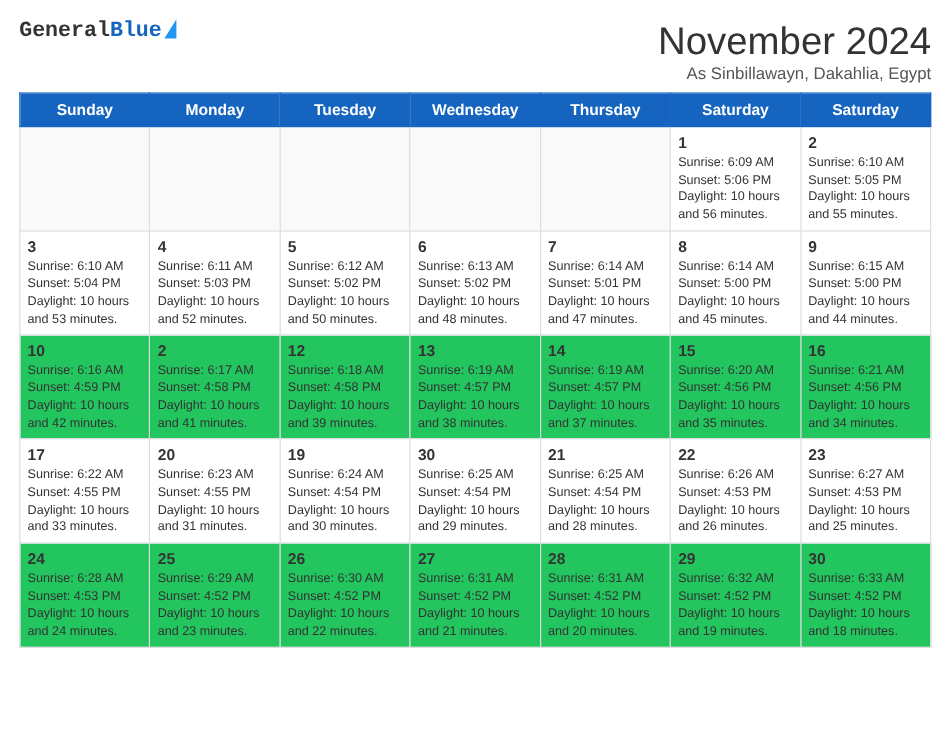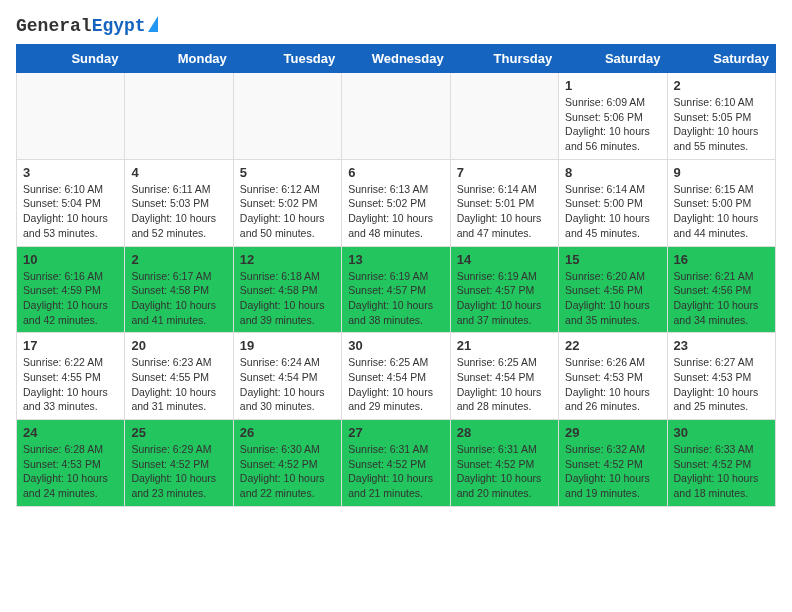--- a/index.html
+++ b/index.html
@@ -54,21 +54,21 @@
       color: #555;
     }
     .calendar {
       width: 100%;
       border-collapse: collapse;
       border: 1px solid #ccc;
     }
     .calendar th {
       background-color: #1565c0;
       color: #fff;
-      text-align: right;
+      text-align: center;
       padding: 6px 6px;
       font-size: 13px;
       font-weight: bold;
       border: 1px solid #1565c0;
     }
     .calendar td {
       vertical-align: top;
       padding: 5px 6px;
       border: 1px solid #ddd;
       font-size: 10.5px;
@@ -93,23 +93,27 @@
       line-height: 1.4;
     }
   </style>
 </head>
 <body>
 
 <div class="header">
   <div class="logo">
     <div class="logo-text">
       <span class="logo-general">General</span>
-      <span class="logo-blue">Egypt</span>
+      <span class="logo-blue">Blue</span>
       <span class="logo-icon"></span>
     </div>
+  </div>
+  <div class="title-block">
+    <div class="month-title">November 2024</div>
+    <div class="location-title">As Sinbillawayn, Dakahlia, Egypt</div>
   </div>
 </div>
 
 <table class="calendar">
   <thead>
     <tr>
     <th>Sunday</th>
         <th>Monday</th>
         <th>Tuesday</th>
         <th>Wednesday</th>

